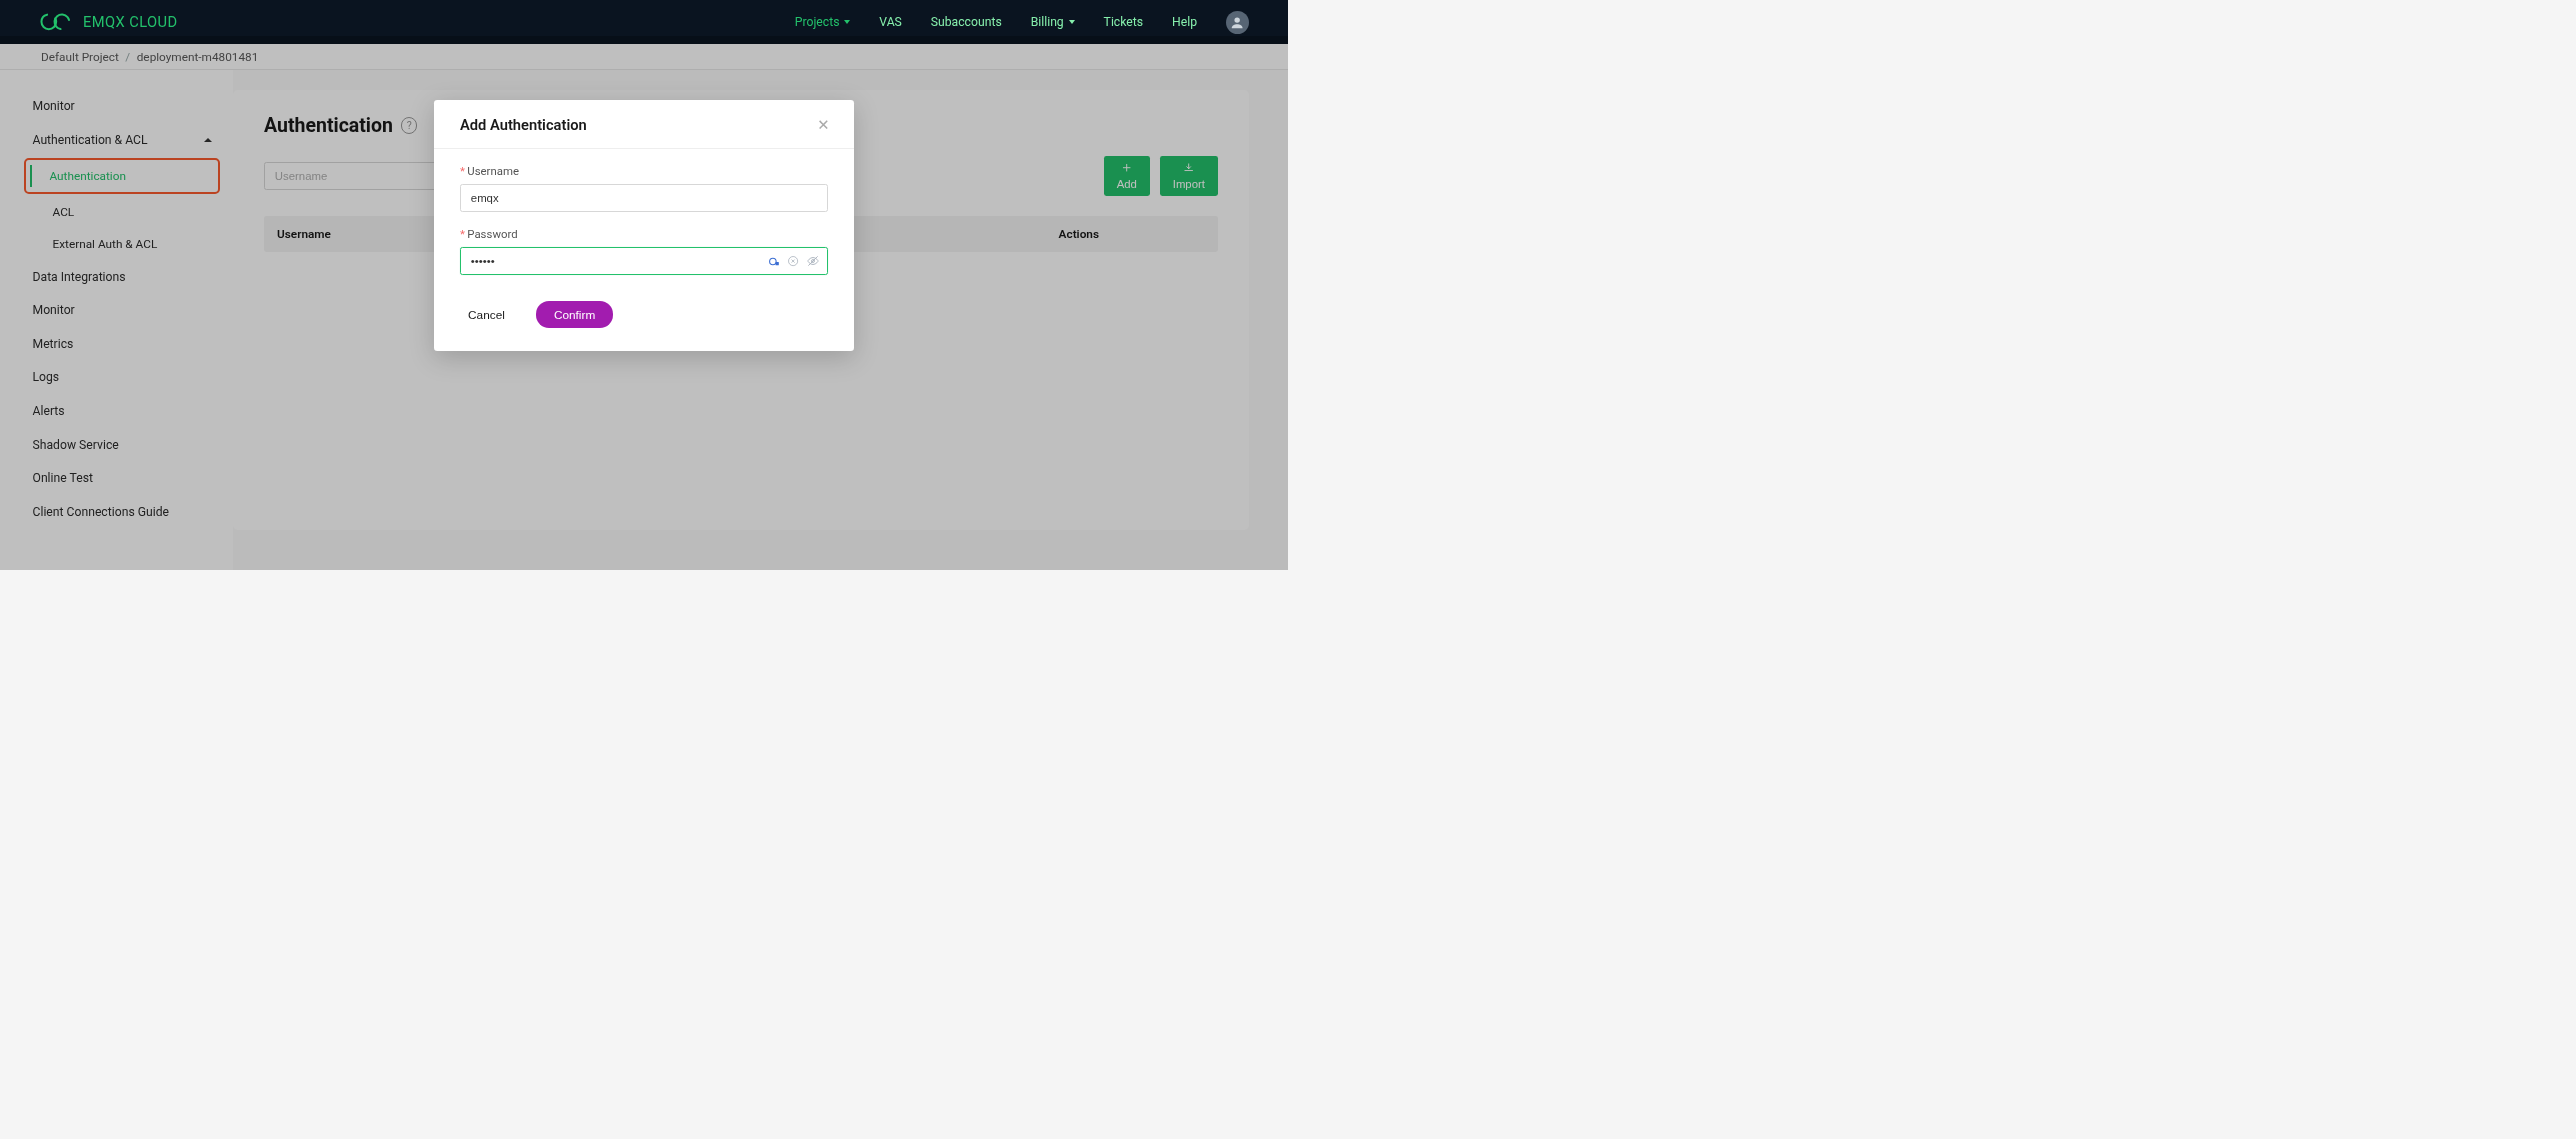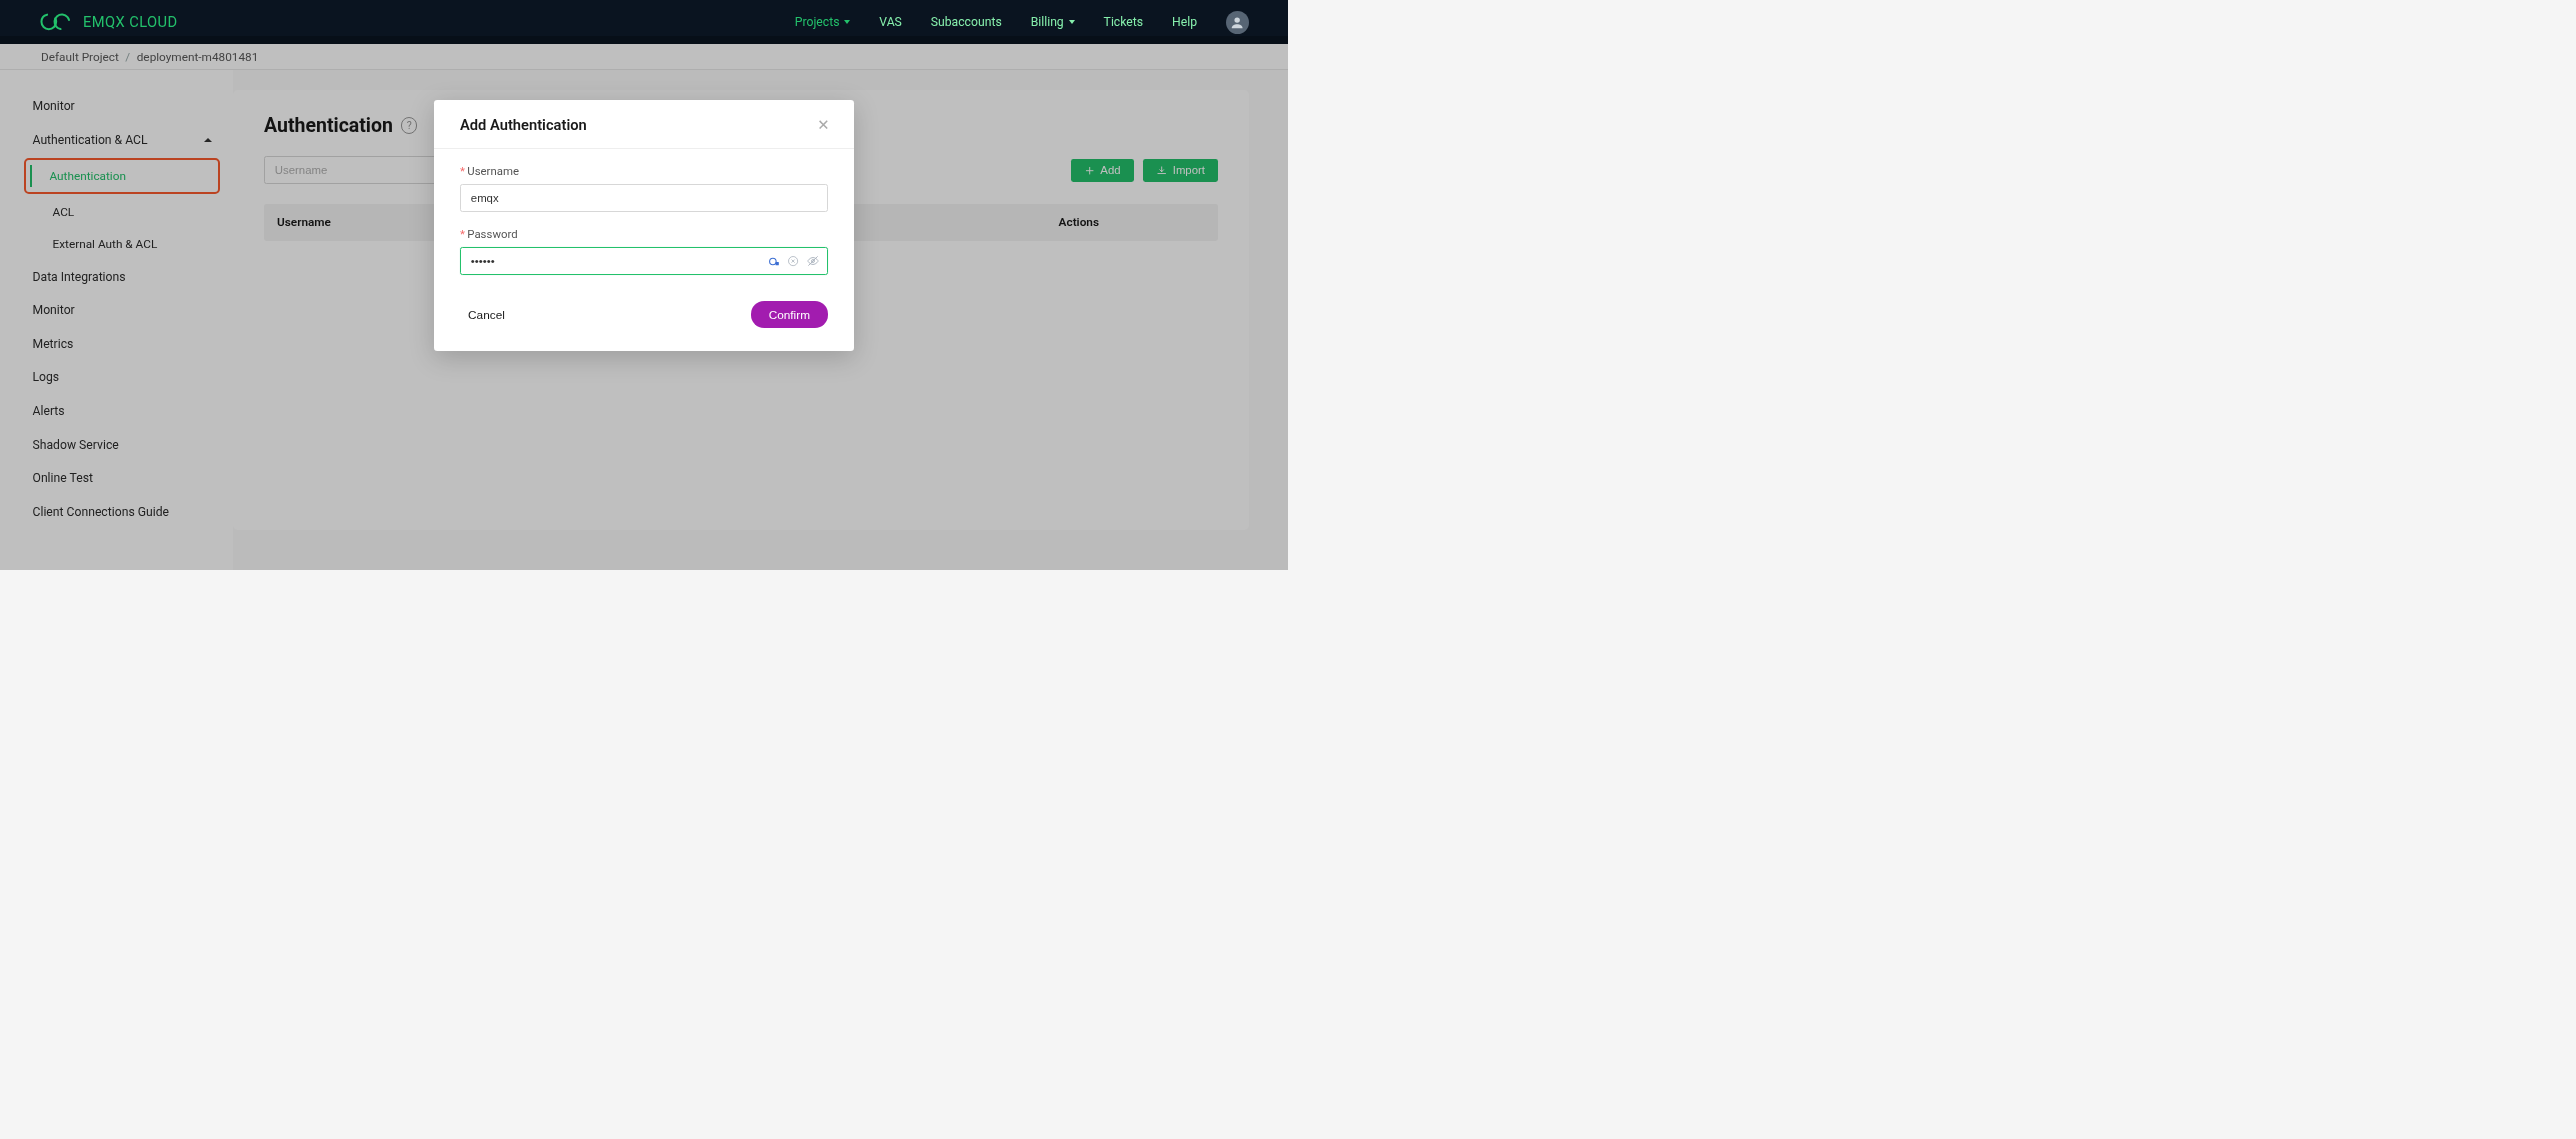--- a/index.html
+++ b/index.html
@@ -193,20 +193,21 @@
       display: flex;
       align-items: center;
       gap: 4.9px;
       background: #23c16b;
       color: #fff;
       border: none;
       border-radius: 2.4px;
       padding: 5.7px 13px;
       font-size: 11.4px;
       cursor: pointer;
+      flex-direction: column;
     }
     .btn svg { width: 11.4px; height: 11.4px; stroke: #fff; }
     .table-head {
       background: #f3f3f3;
       padding: 11.4px 13px;
       display: flex;
       justify-content: space-between;
       border-radius: 2.4px;
     }
     .th { font-size: 11.8px; font-weight: 600; color: #1a1a1a; }
@@ -282,21 +283,21 @@
       align-items: center;
     }
     .pw-icons span {
       color: #98a4b3;
       cursor: pointer;
       display: inline-flex;
       align-items: center;
     }
     .modal-footer {
       display: flex;
-      justify-content: space-between;
+      justify-content: flex-start;
       gap: 23px;
       padding-top: 11.4px;
     }
     .btn-cancel {
       background: none;
       border: none;
       color: #1a1a1a;
       font-size: 11.8px;
       cursor: pointer;
       padding: 6.5px 8.1px;

